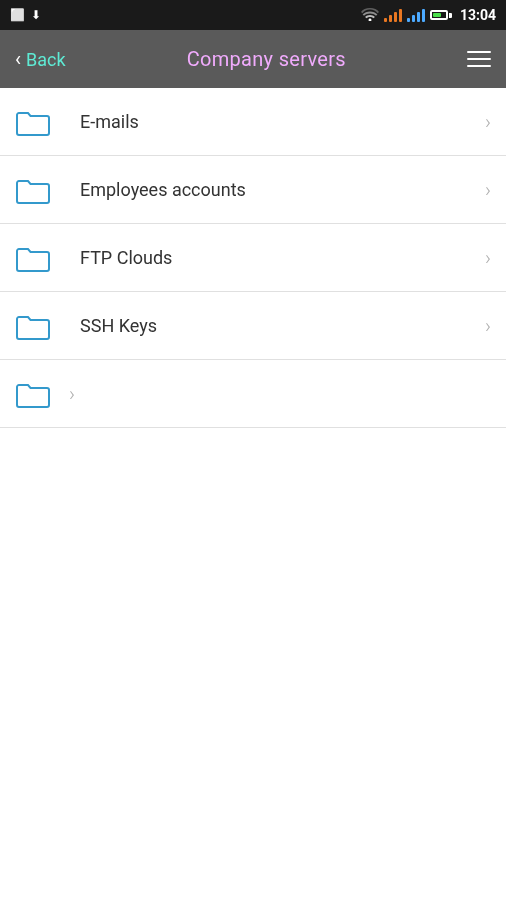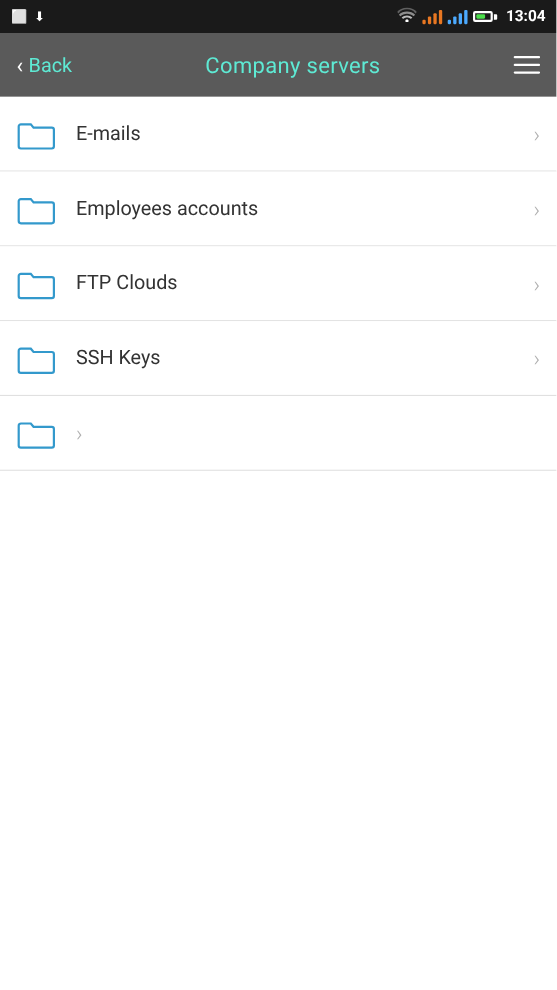--- a/index.html
+++ b/index.html
@@ -67,21 +67,21 @@
       gap: 5px;
       cursor: pointer;
     }
 
     .nav-back-arrow {
       font-size: 20px;
       color: #fff;
     }
 
     .nav-title {
-      color: #5eead4;
+      color: #f0abfc;
       font-size: 20px;
       font-weight: 400;
       letter-spacing: 0.3px;
     }
 
     .nav-menu {
       color: #fff;
       cursor: pointer;
       display: flex;
       flex-direction: column;
@@ -121,20 +121,21 @@
     .folder-icon svg {
       width: 36px;
       height: 30px;
     }
 
     .item-label {
       flex: 1;
       font-size: 18px;
       color: #333;
       font-weight: 400;
+      margin-left: 11px;
     }
 
     .chevron-icon {
       color: #b0b0b0;
       font-size: 20px;
       font-weight: 300;
     }
 
     
     .signal-orange {

